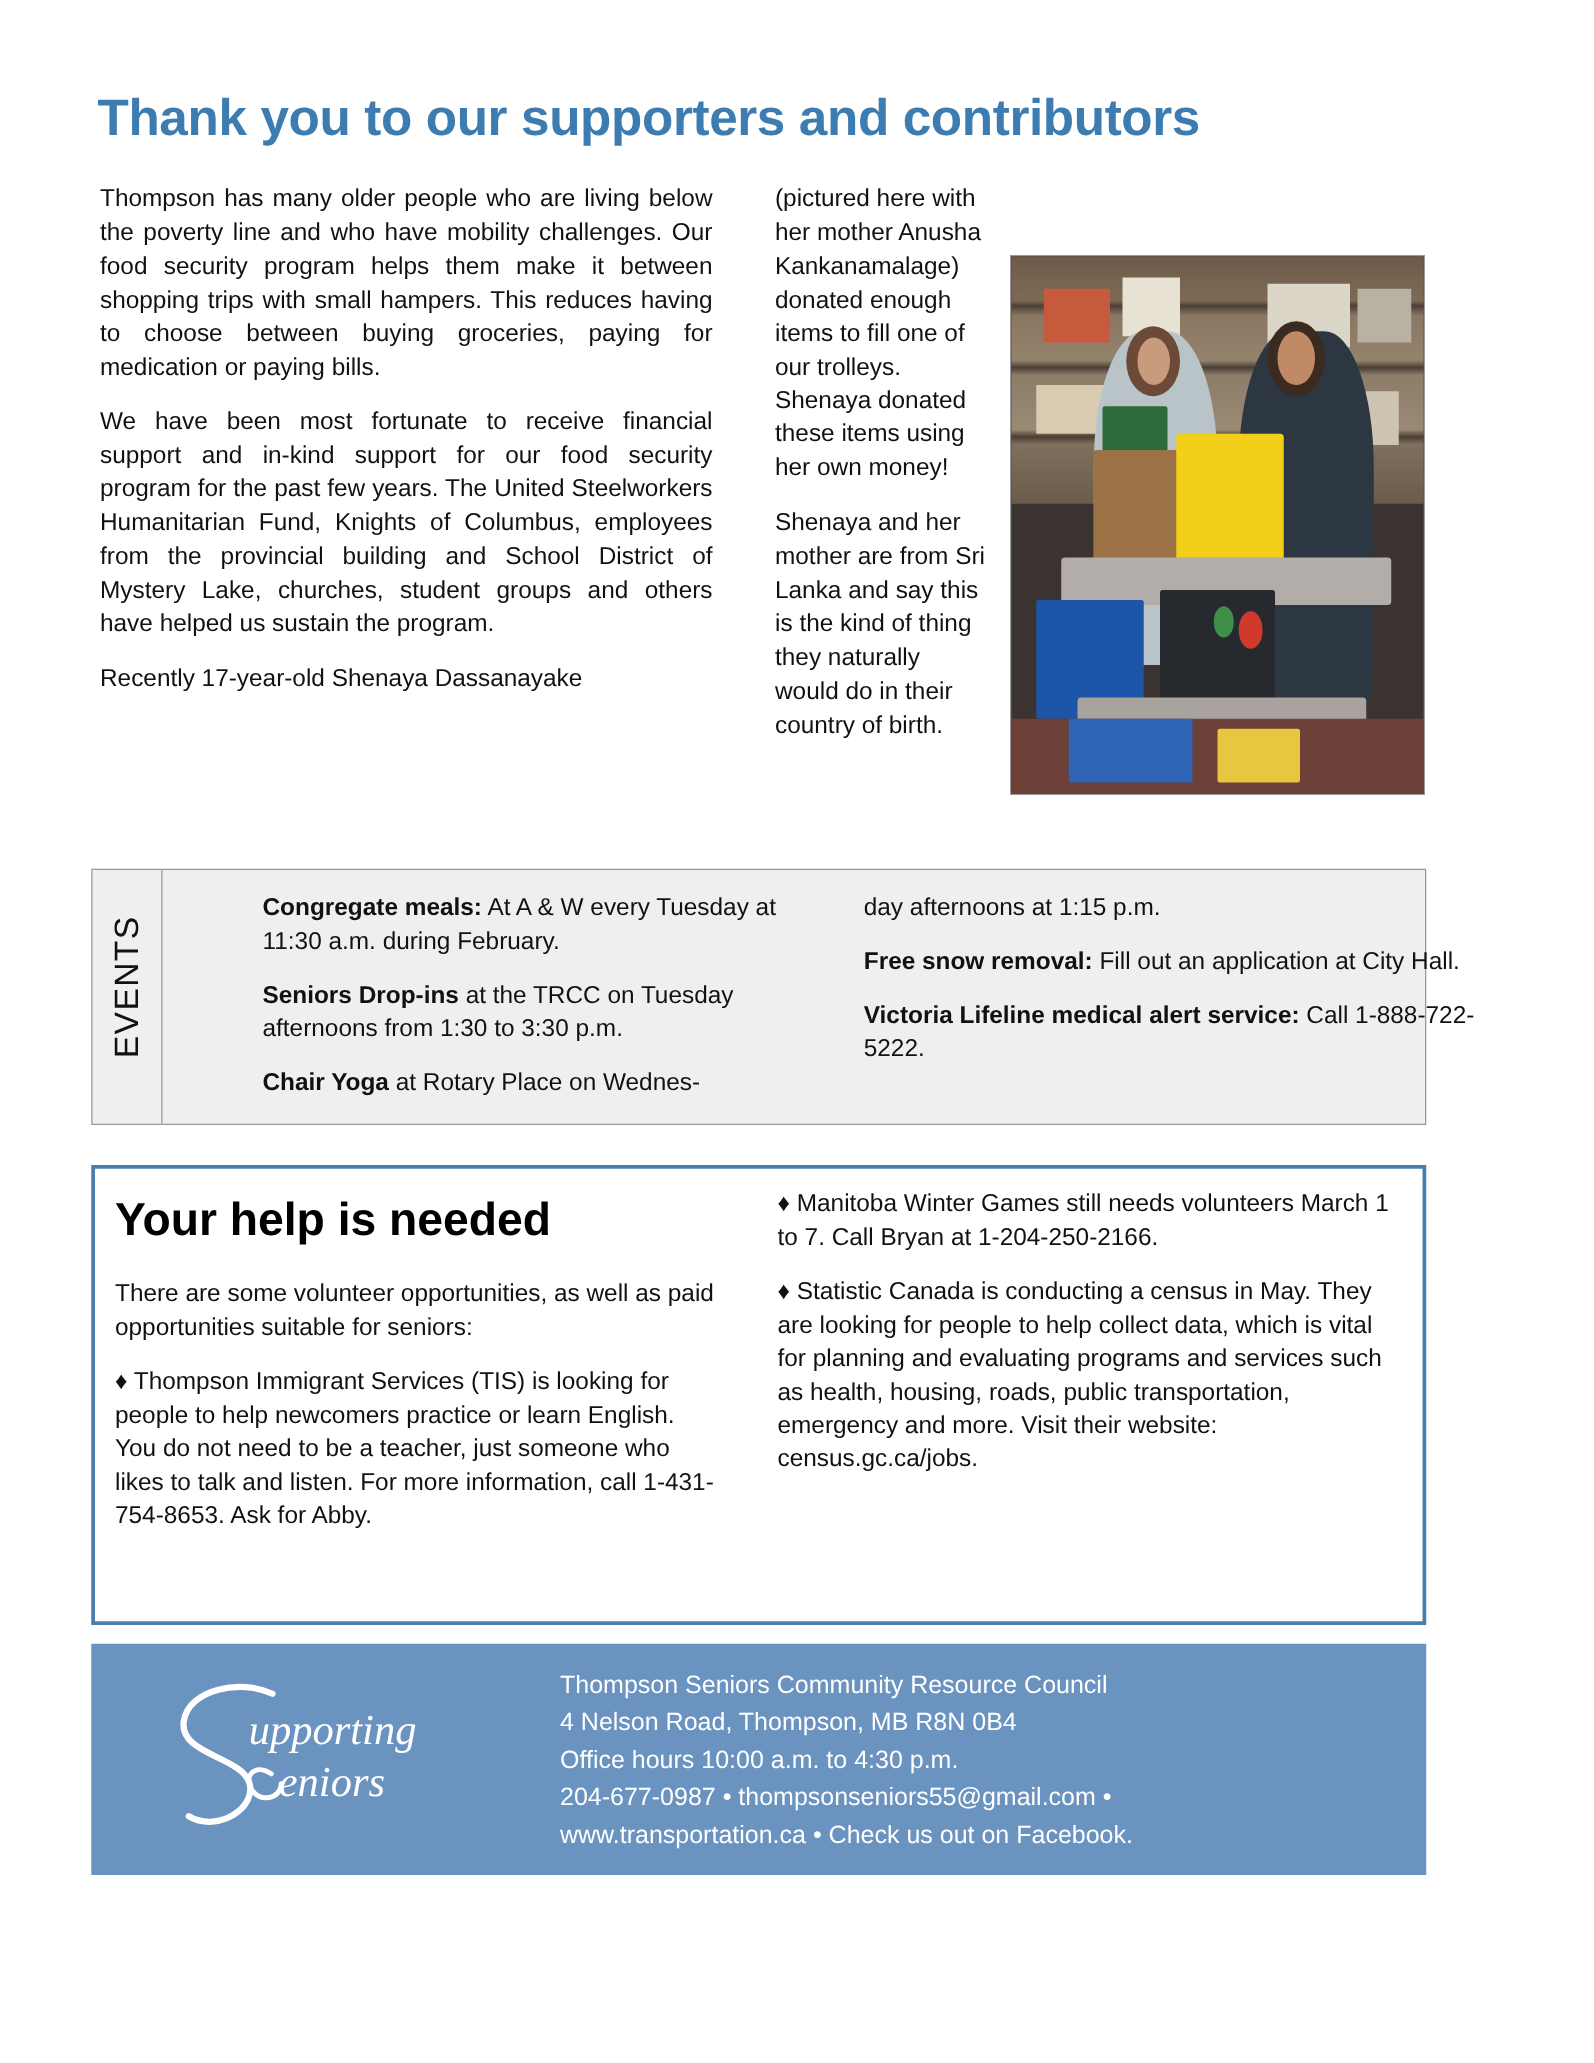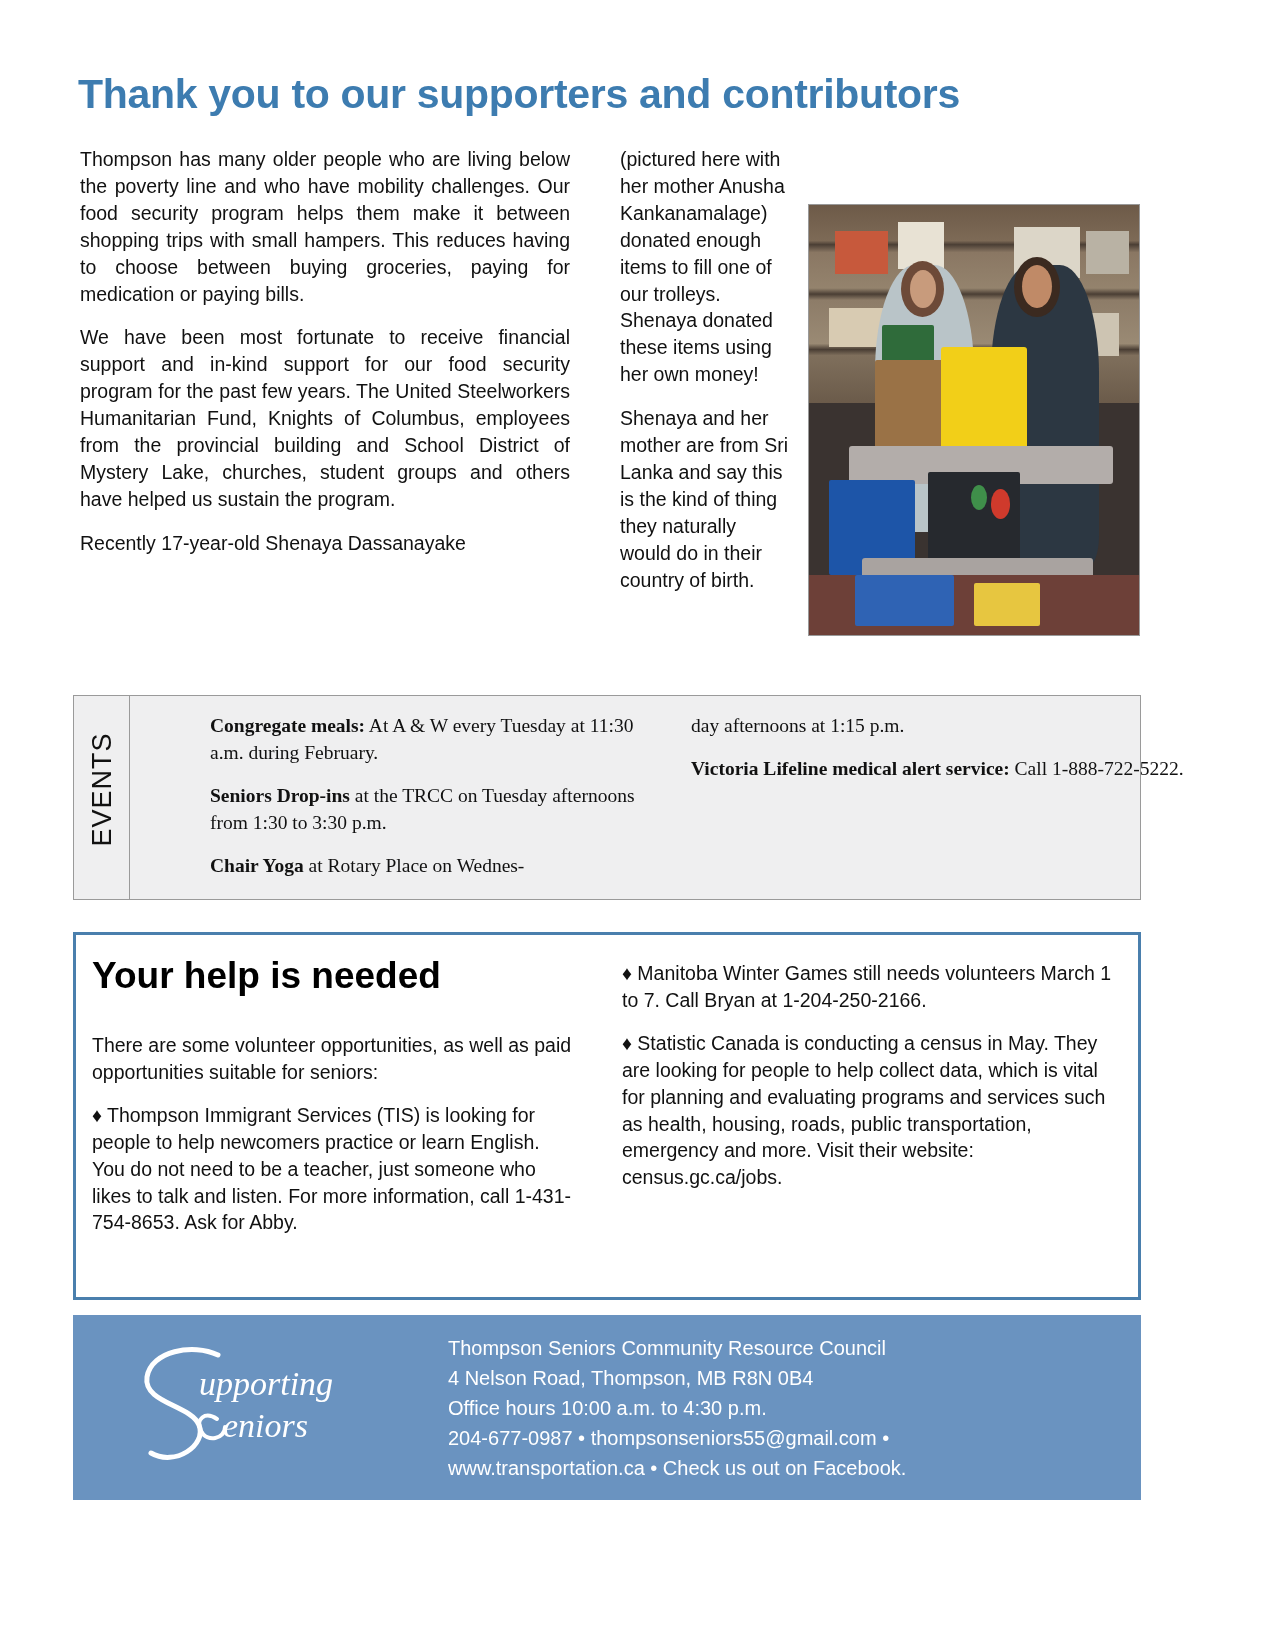--- a/index.html
+++ b/index.html
@@ -176,21 +176,20 @@
     font-size: 27px;
     letter-spacing: 1px;
     color: #111;
   }
   .events-col {
     position: absolute;
     top: 17px;
     font-size: 19.5px;
     line-height: 1.38;
     color: #111;
-    font-family: Liberation Serif, serif;
   }
   .events-col.left { left: 136px; width: 438px; }
   .events-col.right { left: 617px; width: 500px; }
   .events-col p { margin: 0 0 16px 0; }
   .events-col b { font-weight: bold; }
 
   
   .help-box {
     position: absolute;
     left: 73px;
@@ -210,21 +209,21 @@
     color: #000;
   }
   .help-col {
     position: absolute;
     font-size: 19.5px;
     line-height: 1.38;
     color: #111;
   }
   .help-col.left { left: 92px; top: 1022px; width: 480px; }
   .help-col.right { left: 622px; top: 950px; width: 500px; }
-  .help-col p { margin: 10px 0 16px 0; }
+  .help-col p { margin: 0 0 16px 0; }
 
   
   .footer {
     position: absolute;
     left: 73px;
     top: 1315px;
     width: 1068px;
     height: 185px;
     background: #6a93c0;
   }
@@ -297,20 +296,21 @@
     <div class="events-label-cell">
       <div class="events-label">EVENTS</div>
     </div>
     <div class="events-col left">
       <p><b>Congregate meals:</b><span> At A &amp; W every Tuesday at 11:30 a.m. during February.</span></p>
       <p><b>Seniors Drop-ins</b><span> at the TRCC on Tuesday afternoons from 1:30 to 3:30 p.m.</span></p>
       <p><b>Chair Yoga</b><span> at Rotary Place on Wednes-</span></p>
     </div>
     <div class="events-col right">
       <p><b></b><span>day afternoons at 1:15 p.m.</span></p>
+      <p><b>Free snow removal:</b><span> Fill out an application at City Hall.</span></p>
       <p><b>Victoria Lifeline medical alert service:</b><span> Call 1-888-722-5222.</span></p>
     </div>
   </div>
 
   <div class="help-box"></div>
   <div class="help-title">Your help is needed</div>
   <div class="help-col left">
     <p>There are some volunteer opportunities, as well as paid opportunities suitable for seniors:</p>
     <p>♦ Thompson Immigrant Services (TIS) is looking for people to help newcomers practice or learn English. You do not need to be a teacher, just someone who likes to talk and listen. For more information, call 1-431-754-8653. Ask for Abby.</p>
   </div>

